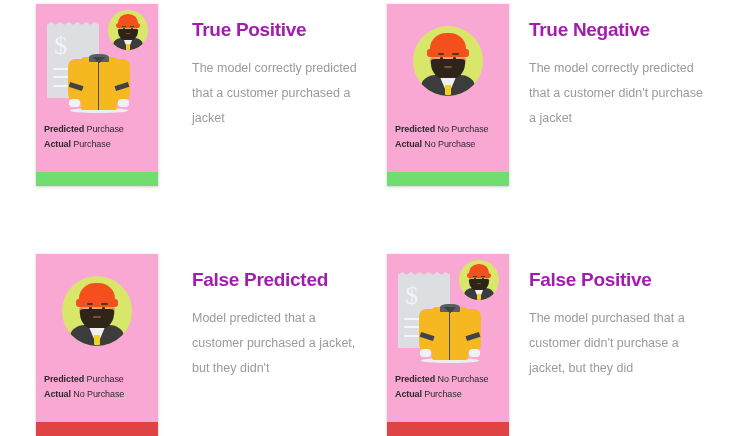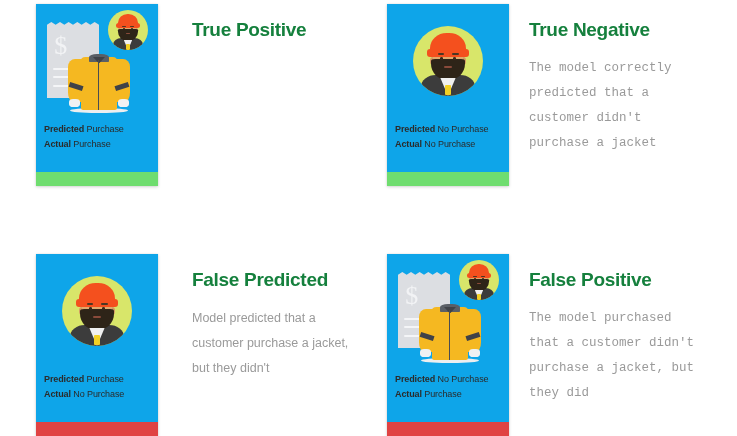--- a/index.html
+++ b/index.html
@@ -25,21 +25,21 @@
   .q-tl { left: 36px;  top: 4px;   }
   .q-tr { left: 387px; top: 4px;   }
   .q-bl { left: 36px;  top: 254px; }
   .q-br { left: 387px; top: 254px; }
 
   
   .card {
     position: relative;
     width: 122px;
     height: 182px;
-    background: #0ea5e9;
+    background: #f9a8d4;
     box-shadow: 0 1px 3px rgba(0,0,0,0.17), 0 0 1px rgba(0,0,0,0.12);
     display: flex;
     flex-direction: column;
     flex: 0 0 auto;
     overflow: hidden;
   }
 
   .card-art {
     position: relative;
     height: 118px;
@@ -72,34 +72,34 @@
   .text-col {
     margin-left: 34px;
     padding-top: 14px;
     width: 200px;
   }
   .q-tr .text-col, .q-br .text-col { margin-left: 20px; }
 
   .card-title {
     font-size: 19px;
     font-weight: bold;
-    color: #15803d;
+    color: #a21caf;
     letter-spacing: -0.3px;
     line-height: 24px;
     margin-bottom: 14px;
     white-space: nowrap;
   }
 
   .card-desc {
     font-size: 12.5px;
     line-height: 25px;
     color: #9a9a9a;
     width: 175px;
   }
-  .q-tr .card-desc, .q-br .card-desc { width: 180px; font-family: Liberation Mono, monospace; }
+  .q-tr .card-desc, .q-br .card-desc { width: 180px; }
 
   
   .avatar { position: absolute; }
   .avatar-circle {
     position: absolute;
     left: 0; top: 0;
     width: 100%; height: 100%;
     border-radius: 50%;
     background: #d8e66a;
     overflow: hidden;
@@ -353,20 +353,21 @@
           <span class="label-key">Actual</span>
           <span class="label-val">Purchase</span>
         </div>
       </div>
 
       <div class="card-bar" style="background:#6FDD6F"></div>
     </div>
 
     <div class="text-col">
       <div class="card-title">True Positive</div>
+      <div class="card-desc">The model correctly predicted that a customer purchased a jacket</div>
     </div>
   </div>
 
   <div class="quadrant q-tr">
     <div class="card">
       <div class="card-art">
         <div class="avatar" style="left:26px; top:22px; width:70px; height:70px;">
           <div class="avatar-circle">
             <div class="av-ear-l"></div>
             <div class="av-ear-r"></div>
@@ -438,21 +439,21 @@
           <span class="label-key">Actual</span>
           <span class="label-val">No Purchase</span>
         </div>
       </div>
 
       <div class="card-bar" style="background:#E04343"></div>
     </div>
 
     <div class="text-col">
       <div class="card-title">False Predicted</div>
-      <div class="card-desc">Model predicted that a customer purchase a jacket, but they didn't</div>
+      <div class="card-desc">Model predicted that a customer purchased a jacket, but they didn't</div>
     </div>
   </div>
 
   <div class="quadrant q-br">
     <div class="card">
       <div class="card-art">
 
         <div class="receipt" style="left:11px; top:22px; width:52px; height:72px;">
           <div class="receipt-zig"></div>
           <div class="receipt-dollar">$</div>

